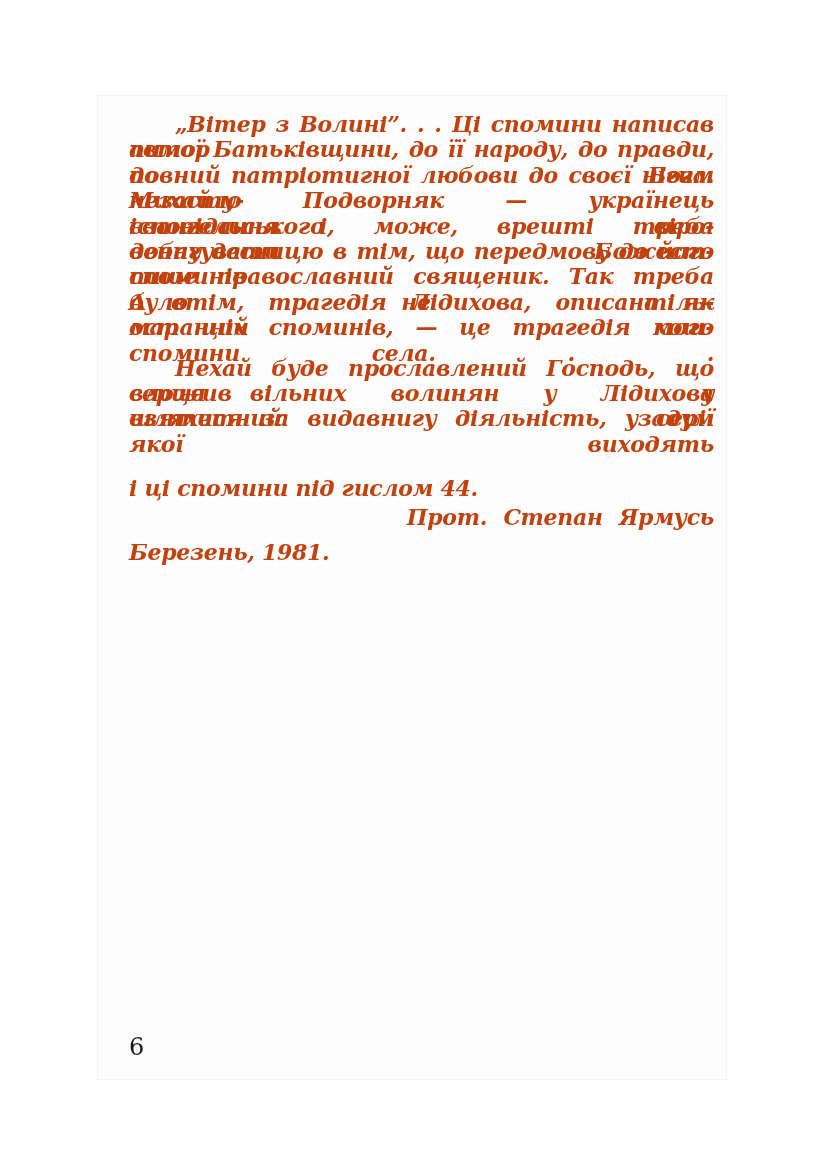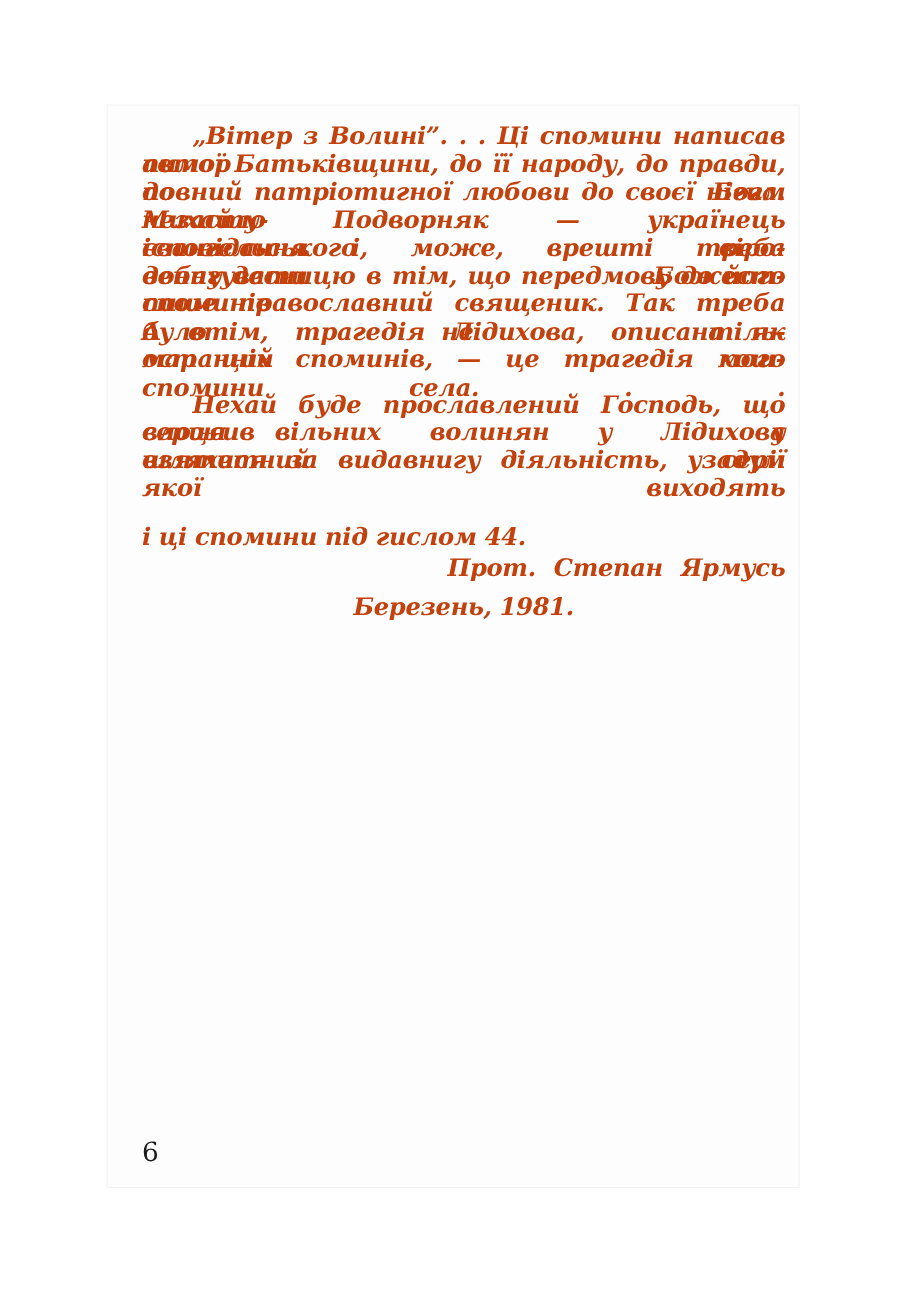--- a/index.html
+++ b/index.html
@@ -55,21 +55,21 @@
     margin-top: 44px;
   }
   .indent { text-indent: 46px; }
   .signature {
     margin-top: 4px;
     text-align: right;
     word-spacing: 9px;
   }
   .dateline {
     margin-top: 10px;
-    text-align: center;
+    text-align: left;
   }
   .page-number {
     position: absolute;
     left: 129px;
     top: 1034px;
     color: #1b1b1b;
     font-family: "DejaVu Serif", serif;
     font-style: normal;
     font-weight: 400;
     font-size: 24px;

